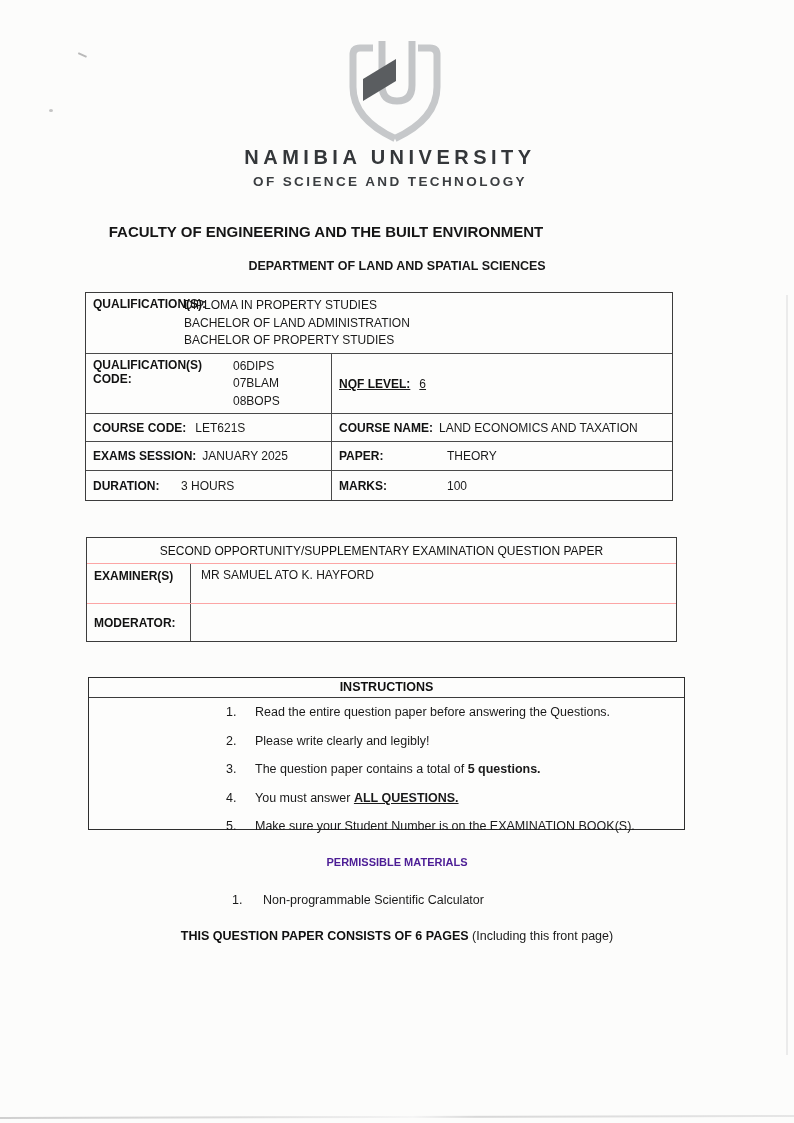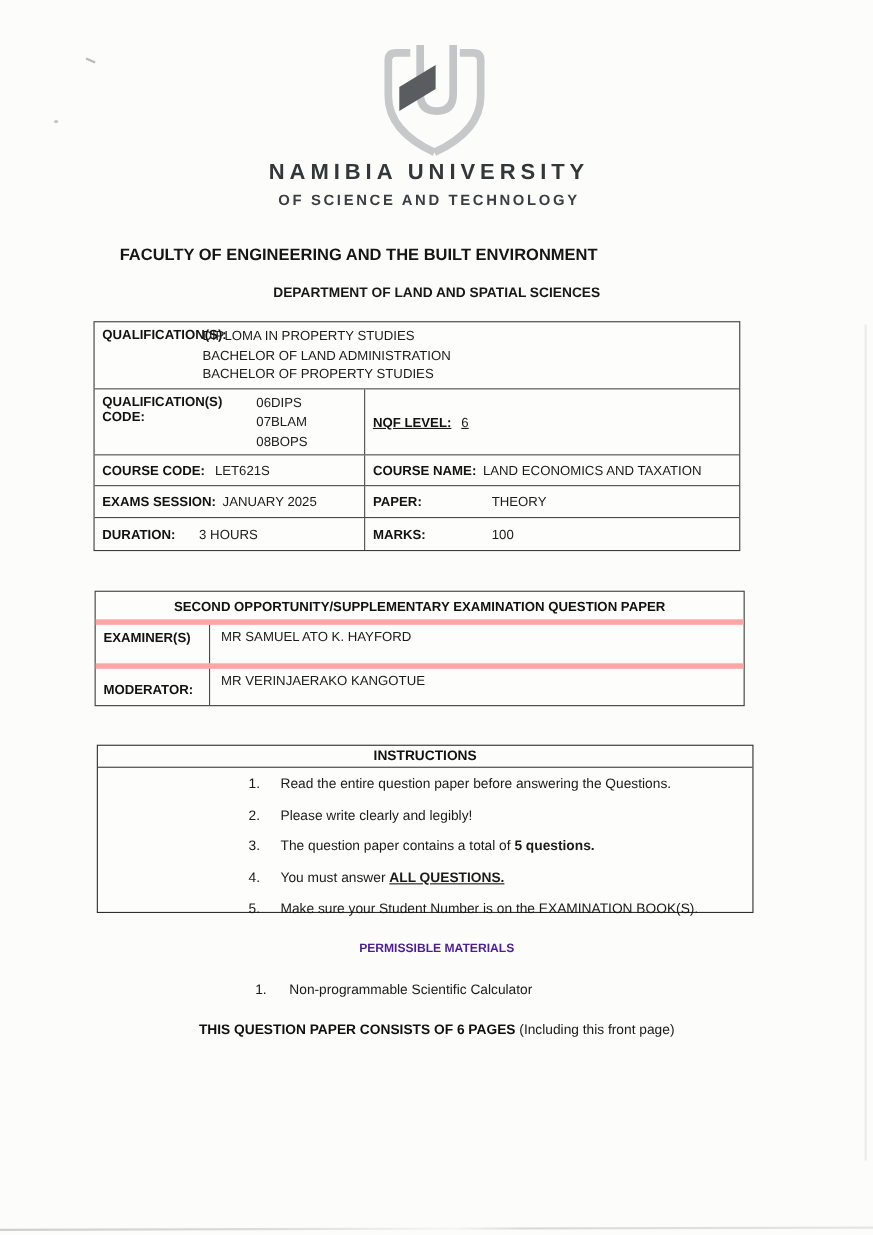--- a/index.html
+++ b/index.html
@@ -36,22 +36,22 @@
   .r4 .one-line{height:28px;}
   .r5 .one-line{height:29px;}
   .gap6{margin-left:6px;}
   .gap9{margin-left:9px;}
   .w108{display:inline-block;width:108px;}
   .w88{display:inline-block;width:88px;}
   .nqfcell{display:flex;align-items:center;text-decoration:underline;}
 
   
   .t2{left:86px;top:537px;width:591px;border:1.4px solid #3c3c3c;font-size:12px;box-sizing:border-box;background:#fdfdfc;}
-  .t2head{height:25px;display:flex;align-items:center;justify-content:center;font-weight:bold;font-size:12px;color:#111;}
-  .t2row{display:flex;border-top:5px solid #fca5a5;box-sizing:border-box;}
+  .t2head{height:25px;display:flex;align-items:center;justify-content:center;font-weight:normal;font-size:12px;color:#111;}
+  .t2row{display:flex;border-top:1px solid #fca5a5;box-sizing:border-box;}
   .t2lbl{width:104px;border-right:1px solid #4a4a4a;box-sizing:border-box;padding-left:7px;font-weight:bold;color:#121212;}
   .t2val{flex:1;padding:4px 2px 0 10px;}
   .rowExaminer{height:40px;}
   .rowExaminer .t2lbl{padding-top:5px;}
   .rowModerator{height:38px;}
   .rowModerator .t2lbl{padding-top:12px;}
 
   
   .ibox{left:88px;top:677px;width:597px;height:153px;border:1.5px solid #2e2e2e;box-sizing:border-box;background:#fdfdfc;}
   .ititle{height:19px;line-height:19px;text-align:center;font-weight:bold;font-size:12.5px;border-bottom:1.2px solid #3c3c3c;color:#111;}
@@ -155,21 +155,20 @@
   </div>
 
   <div class="abs t2">
     <div class="t2head">SECOND OPPORTUNITY/SUPPLEMENTARY EXAMINATION QUESTION PAPER</div>
     <div class="t2row rowExaminer">
       <div class="t2lbl">EXAMINER(S)</div>
       <div class="t2val">MR SAMUEL ATO K. HAYFORD</div>
     </div>
     <div class="t2row rowModerator">
       <div class="t2lbl">MODERATOR:</div>
-      <div class="t2val">MR VERINJAERAKO KANGOTUE</div>
     </div>
   </div>
 
   <div class="abs ibox">
     <div class="ititle">INSTRUCTIONS</div>
     <div class="ilist">
         <div class="iitem">
           <span class="inum">1.</span>
           <span class="itxt"><span class="">Read the entire question paper before answering the Questions.</span></span>
         </div>

